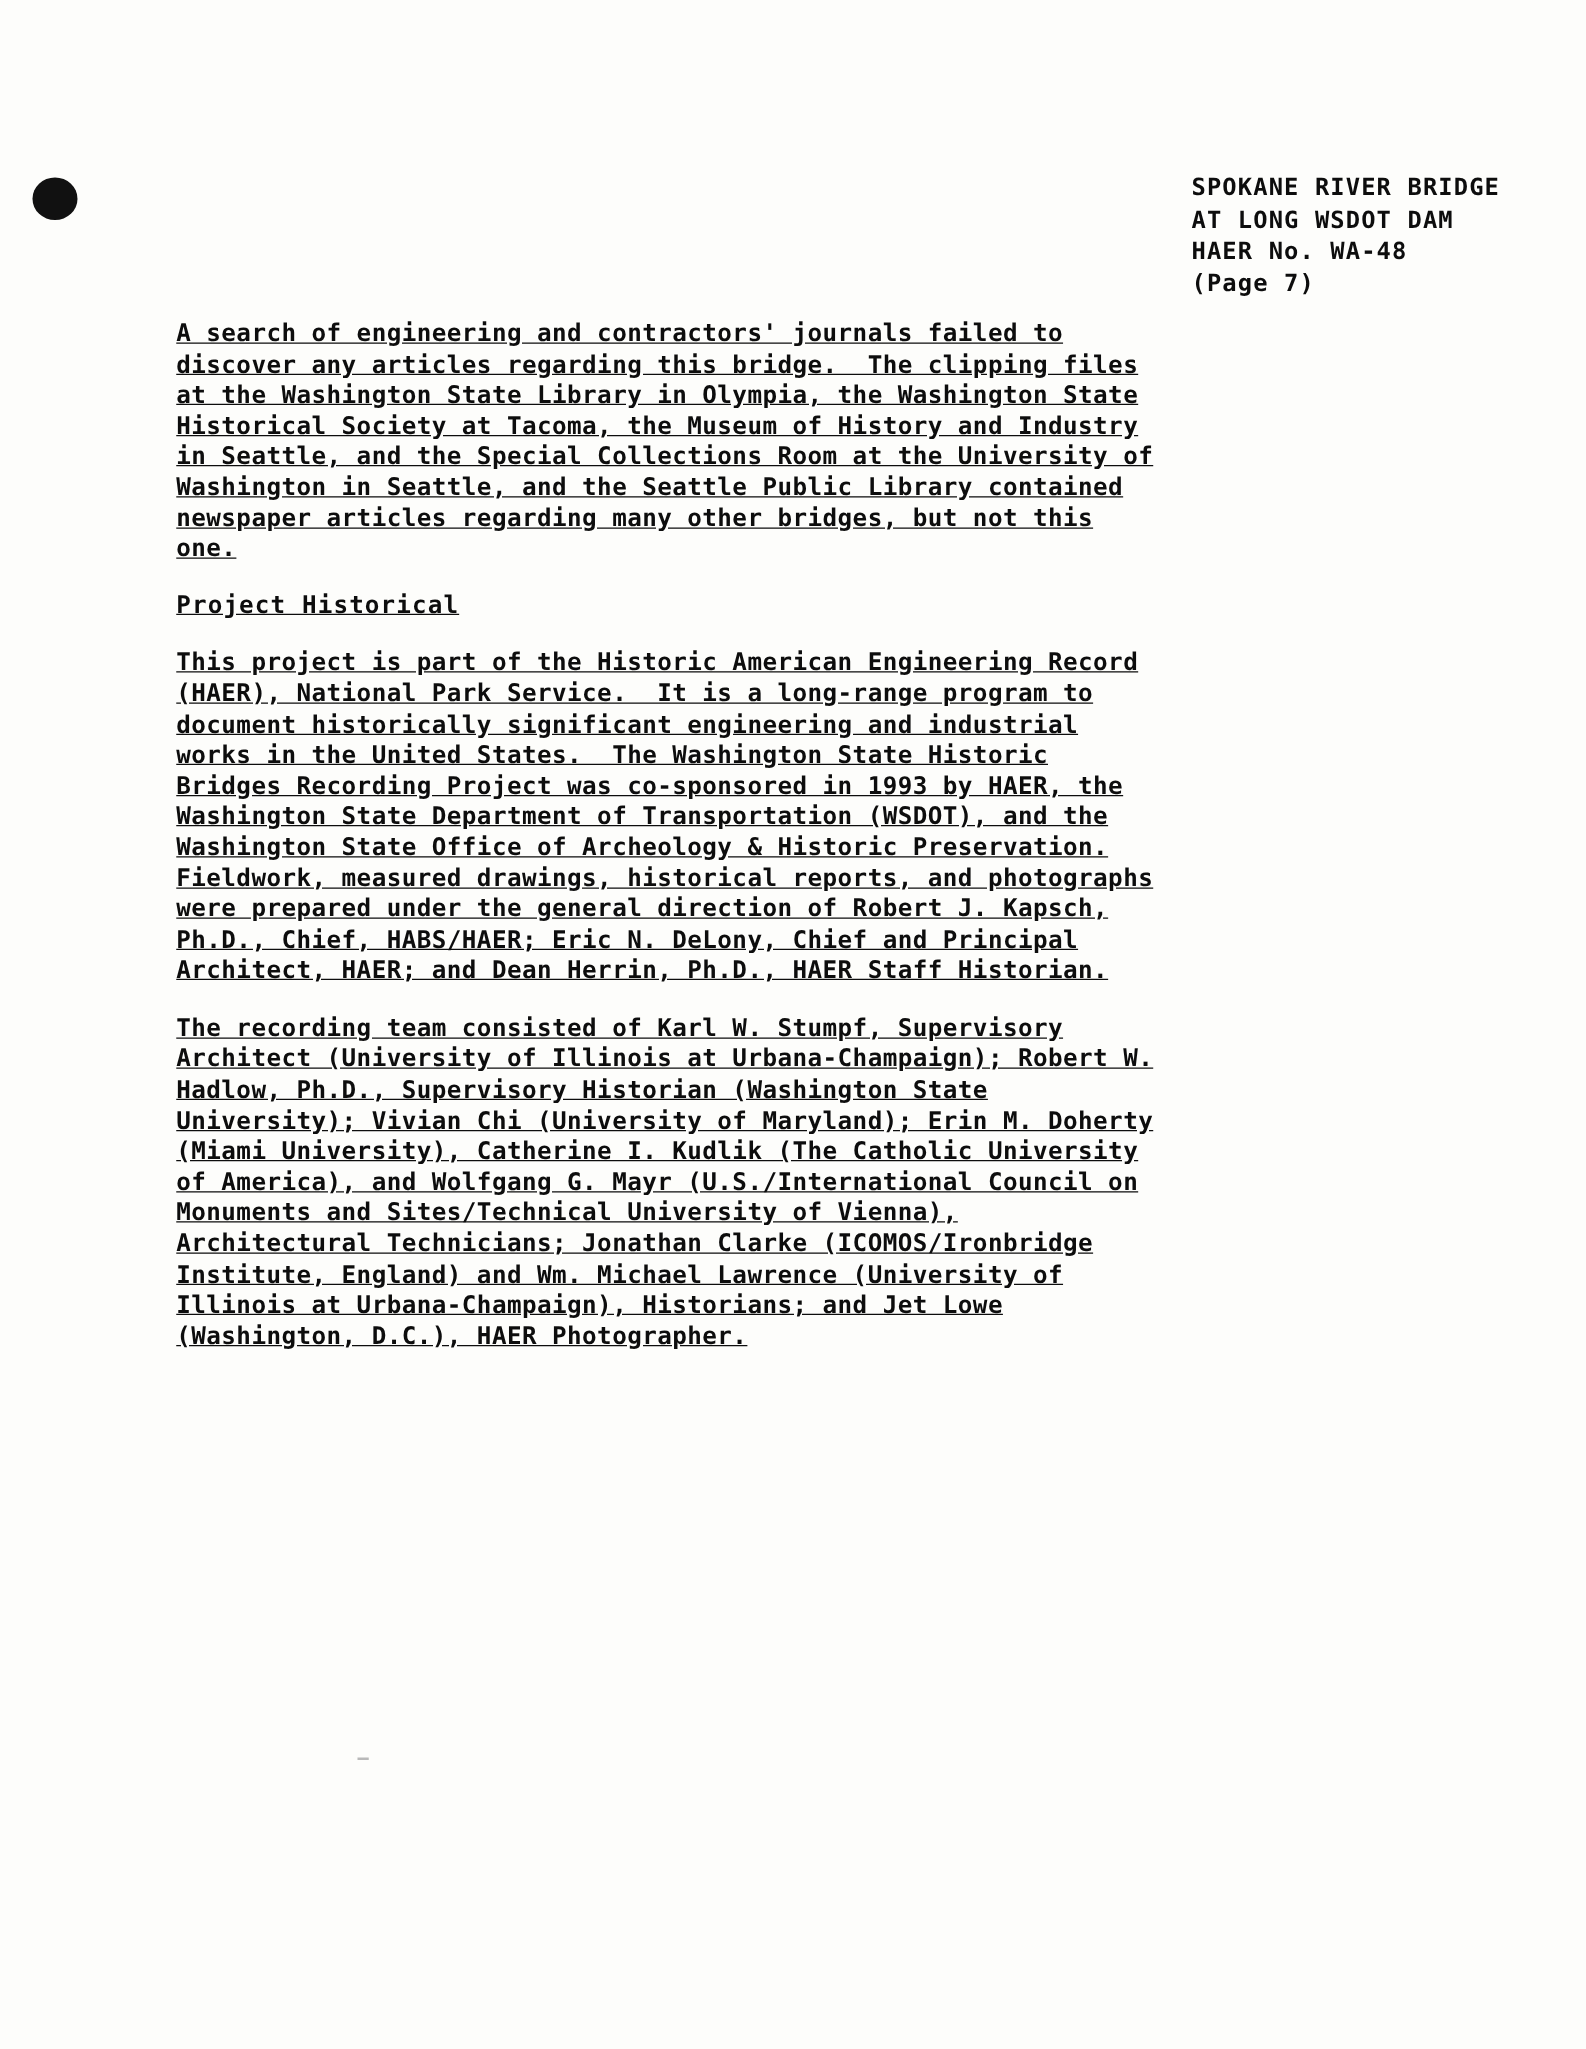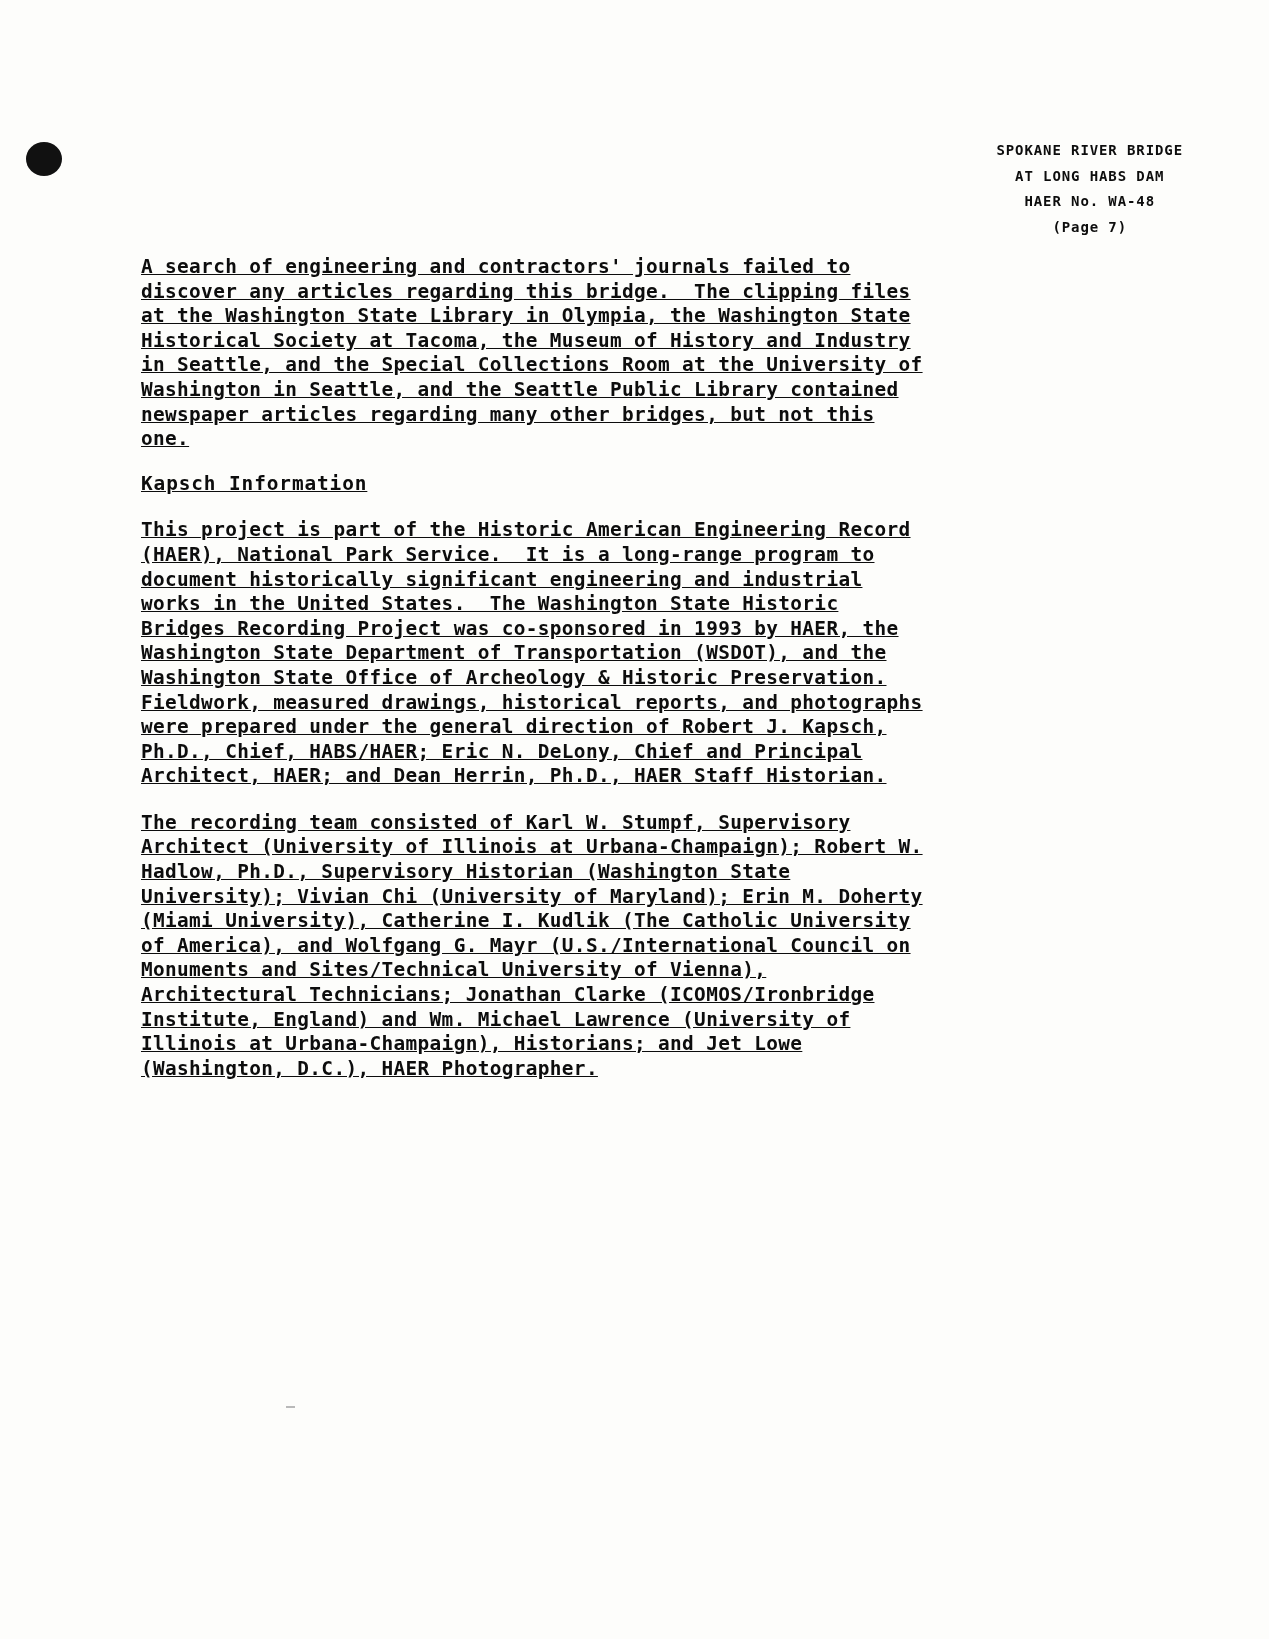--- a/index.html
+++ b/index.html
@@ -24,24 +24,24 @@
     position: absolute;
     left: 26px;
     top: 142px;
     width: 36px;
     height: 34px;
     background: #111111;
     border-radius: 50%;
   }
   .header-block {
     position: absolute;
-    right: 86px;
+    right: 69px;
     top: 138px;
-    text-align: center;
-    font-size: 14px;
+    text-align: left;
+    font-size: 19px;
     line-height: 25.5px;
     letter-spacing: 0.9px;
     font-weight: bold;
   }
   .header-block div {
     white-space: pre;
   }
   .body-block {
     position: absolute;
     left: 141px;
@@ -78,35 +78,35 @@
 </style>
 </head>
 <body>
 
 <div class="page">
 
   <div class="hole-punch"></div>
 
   <div class="header-block">
     <div>SPOKANE RIVER BRIDGE</div>
-    <div>AT LONG HABS DAM</div>
+    <div>AT LONG WSDOT DAM</div>
     <div>HAER No. WA-48</div>
     <div>(Page 7)</div>
   </div>
 
   <div class="body-block">
     <p class="para tight">A search of engineering and contractors' journals failed to
 discover any articles regarding this bridge.  The clipping files
 at the Washington State Library in Olympia, the Washington State
 Historical Society at Tacoma, the Museum of History and Industry
 in Seattle, and the Special Collections Room at the University of
 Washington in Seattle, and the Seattle Public Library contained
 newspaper articles regarding many other bridges, but not this
 one.</p>
-    <p class="section-heading">Kapsch Information</p>
+    <p class="section-heading">Project Historical</p>
     <p class="para">This project is part of the Historic American Engineering Record
 (HAER), National Park Service.  It is a long-range program to
 document historically significant engineering and industrial
 works in the United States.  The Washington State Historic
 Bridges Recording Project was co-sponsored in 1993 by HAER, the
 Washington State Department of Transportation (WSDOT), and the
 Washington State Office of Archeology &amp; Historic Preservation.
 Fieldwork, measured drawings, historical reports, and photographs
 were prepared under the general direction of Robert J. Kapsch,
 Ph.D., Chief, HABS/HAER; Eric N. DeLony, Chief and Principal

